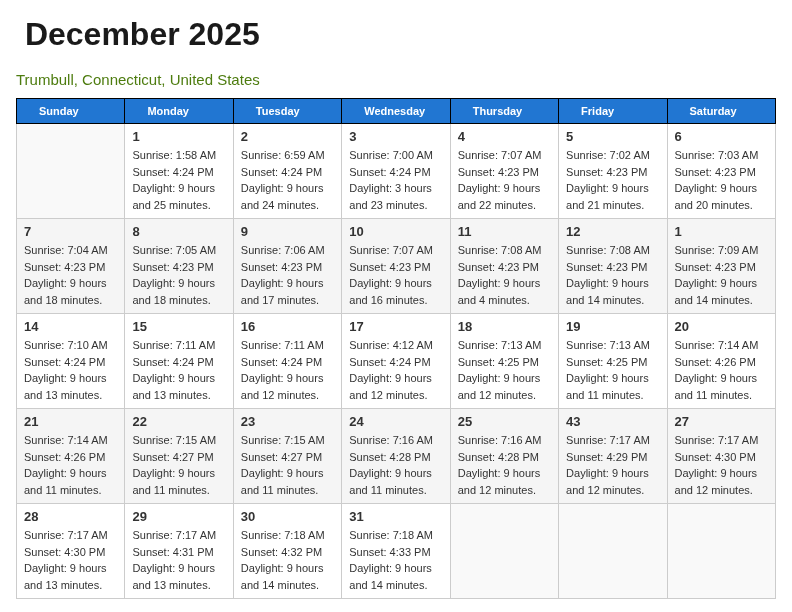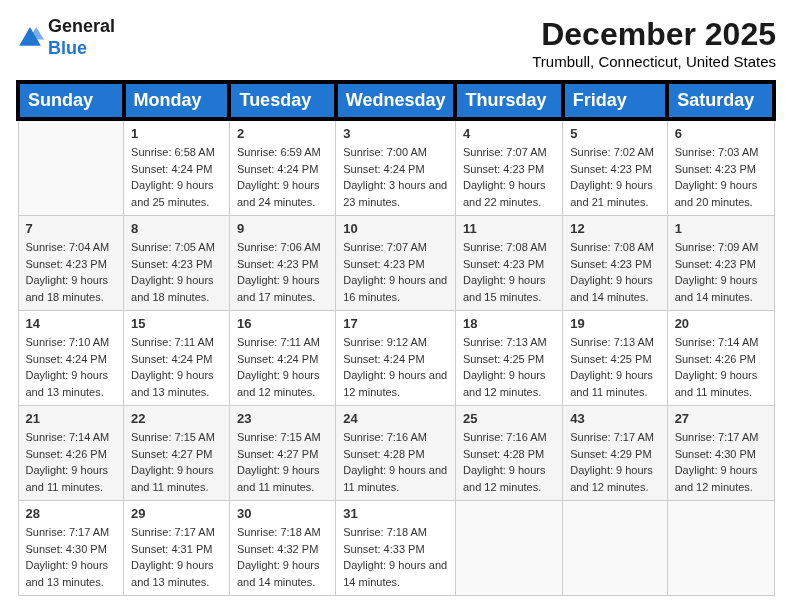--- a/index.html
+++ b/index.html
@@ -35,35 +35,36 @@
     .title-block {
       text-align: right;
     }
     .month-year {
       font-size: 32px;
       font-weight: bold;
       color: #1a1a1a;
     }
     .location {
       font-size: 15px;
-      color: #000000;
+      color: #4d7c0f;
+      margin-top: 18px;
     }
     .calendar {
       width: 100%;
       border-collapse: collapse;
       border: 1px solid #ccc;
     }
     .calendar th {
       background: #2176d2;
       color: #fff;
-      font-size: 18px;
+      font-size: 11px;
       font-weight: bold;
-      padding: 6px 8px;
+      padding: 6px 22px;
       text-align: left;
-      border: 4px solid #000000;
+      border: 1px solid #000000;
     }
     .calendar td {
       border: 1px solid #ccc;
       vertical-align: top;
       padding: 5px 7px;
       width: 108px;
       min-height: 80px;
       font-size: 11px;
       color: #333;
       background: #fff;
@@ -85,29 +86,20 @@
       font-size: 11px;
     }
     .empty-cell {
       background: #f9f9f9 !important;
     }
   </style>
 </head>
 <body>
 
 <div class="header">
-  <div class="logo">
-    <svg class="logo-icon" viewBox="0 0 36 36">
-      <polygon points="18,4 32,28 4,28" fill="#2176d2"></polygon>
-      <polygon points="26,4 36,20 16,20" fill="#2176d2" opacity="0.6"></polygon>
-    </svg>
-    <div class="logo-text">
-      General<br><span class="blue">Blue</span>
-    </div>
-  </div>
   <div class="title-block">
     <div class="month-year">December 2025</div>
     <div class="location">Trumbull, Connecticut, United States</div>
   </div>
 </div>
 
 <table class="calendar">
   <thead>
     <tr>
     <th>Sunday</th>
@@ -118,21 +110,21 @@
         <th>Friday</th>
         <th>Saturday</th>
       </tr>
   </thead>
   <tbody id="calendar-body">
   <tr>
         <td class="empty-cell"></td>
         <td>
           <span class="day-number">1</span>
           <div class="day-info">
-            <span>Sunrise: 6:58 AM</span><br>
+            <span>Sunrise: 1:58 AM</span><br>
             <span>Sunset: 4:24 PM</span><br>
             <span>Daylight: 9 hours and 25 minutes.</span>
           </div>
         </td>
         <td>
           <span class="day-number">2</span>
           <div class="day-info">
             <span>Sunrise: 6:59 AM</span><br>
             <span>Sunset: 4:24 PM</span><br>
             <span>Daylight: 9 hours and 24 minutes.</span>
@@ -202,21 +194,21 @@
             <span>Sunrise: 7:07 AM</span><br>
             <span>Sunset: 4:23 PM</span><br>
             <span>Daylight: 9 hours and 16 minutes.</span>
           </div>
         </td>
         <td>
           <span class="day-number">11</span>
           <div class="day-info">
             <span>Sunrise: 7:08 AM</span><br>
             <span>Sunset: 4:23 PM</span><br>
-            <span>Daylight: 9 hours and 15 minutes.</span>
+            <span>Daylight: 9 hours and 4 minutes.</span>
           </div>
         </td>
         <td>
           <span class="day-number">12</span>
           <div class="day-info">
             <span>Sunrise: 7:08 AM</span><br>
             <span>Sunset: 4:23 PM</span><br>
             <span>Daylight: 9 hours and 14 minutes.</span>
           </div>
         </td>
@@ -250,21 +242,21 @@
           <span class="day-number">16</span>
           <div class="day-info">
             <span>Sunrise: 7:11 AM</span><br>
             <span>Sunset: 4:24 PM</span><br>
             <span>Daylight: 9 hours and 12 minutes.</span>
           </div>
         </td>
         <td>
           <span class="day-number">17</span>
           <div class="day-info">
-            <span>Sunrise: 9:12 AM</span><br>
+            <span>Sunrise: 4:12 AM</span><br>
             <span>Sunset: 4:24 PM</span><br>
             <span>Daylight: 9 hours and 12 minutes.</span>
           </div>
         </td>
         <td>
           <span class="day-number">18</span>
           <div class="day-info">
             <span>Sunrise: 7:13 AM</span><br>
             <span>Sunset: 4:25 PM</span><br>
             <span>Daylight: 9 hours and 12 minutes.</span>

